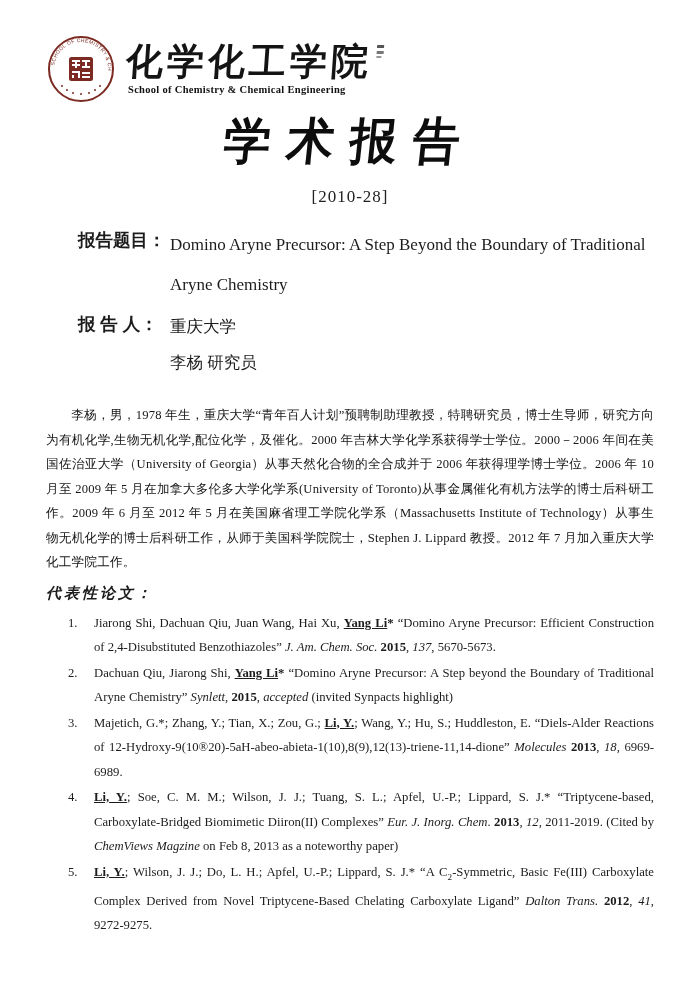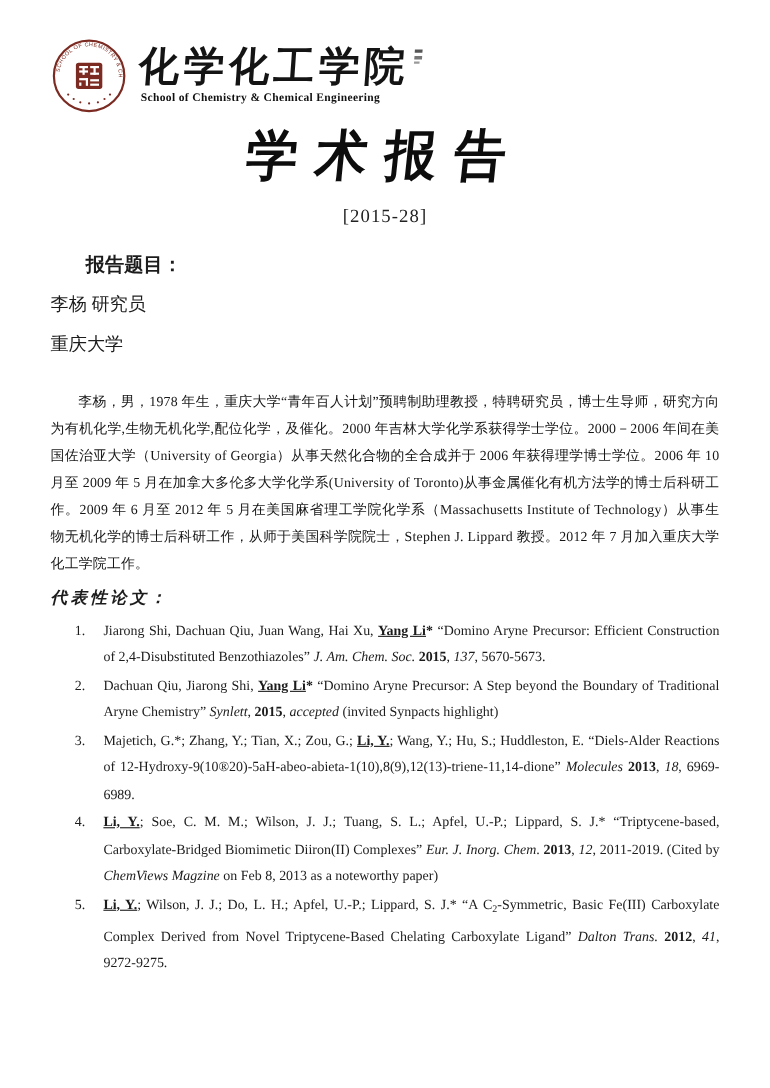--- a/index.html
+++ b/index.html
@@ -137,32 +137,35 @@
     </svg>
     <div class="org-names">
       <div class="org-cn"><span>化学化工学院</span><span class="tiny-mark"></span></div>
       <div class="org-en">School of Chemistry &amp; Chemical Engineering</div>
     </div>
   </div>
 
   <div class="doc-title-wrap">
     <span class="doc-title">学术报告</span>
   </div>
-  <div class="doc-number">[2015-28]</div>
+  <div class="doc-number">[2010-28]</div>
 
   <div class="field row-title">
     <div class="field-label">报告题目：</div>
     <div class="field-value title-value">
+      <div class="line">Domino Aryne Precursor: A Step Beyond the Boundary of Traditional</div>
+      <div class="line">Aryne Chemistry</div>
     </div>
   </div>
 
   <div class="field row-speaker">
+    <div class="field-label">报 告 人：</div>
     <div class="field-value speaker-value">
+      <div class="line">重庆大学</div>
       <div class="line">李杨  研究员</div>
-      <div class="line">重庆大学</div>
     </div>
   </div>
 
 
   <div class="intro-par">李杨，男，1978 年生，重庆大学“青年百人计划”预聘制助理教授，特聘研究员，博士生导师，研究方向为有机化学,生物无机化学,配位化学，及催化。2000 年吉林大学化学系获得学士学位。2000－2006 年间在美国佐治亚大学（University of Georgia）从事天然化合物的全合成并于 2006 年获得理学博士学位。2006 年 10 月至 2009 年 5 月在加拿大多伦多大学化学系(University of Toronto)从事金属催化有机方法学的博士后科研工作。2009 年 6 月至 2012 年 5 月在美国麻省理工学院化学系（Massachusetts Institute of Technology）从事生物无机化学的博士后科研工作，从师于美国科学院院士，Stephen J. Lippard 教授。2012 年 7 月加入重庆大学化工学院工作。</div>
 
   <div class="pub-heading">代表性论文：</div>
   <ol class="pub-list">
       <li class="pub-item">
         <span class="pub-num">1.</span>

